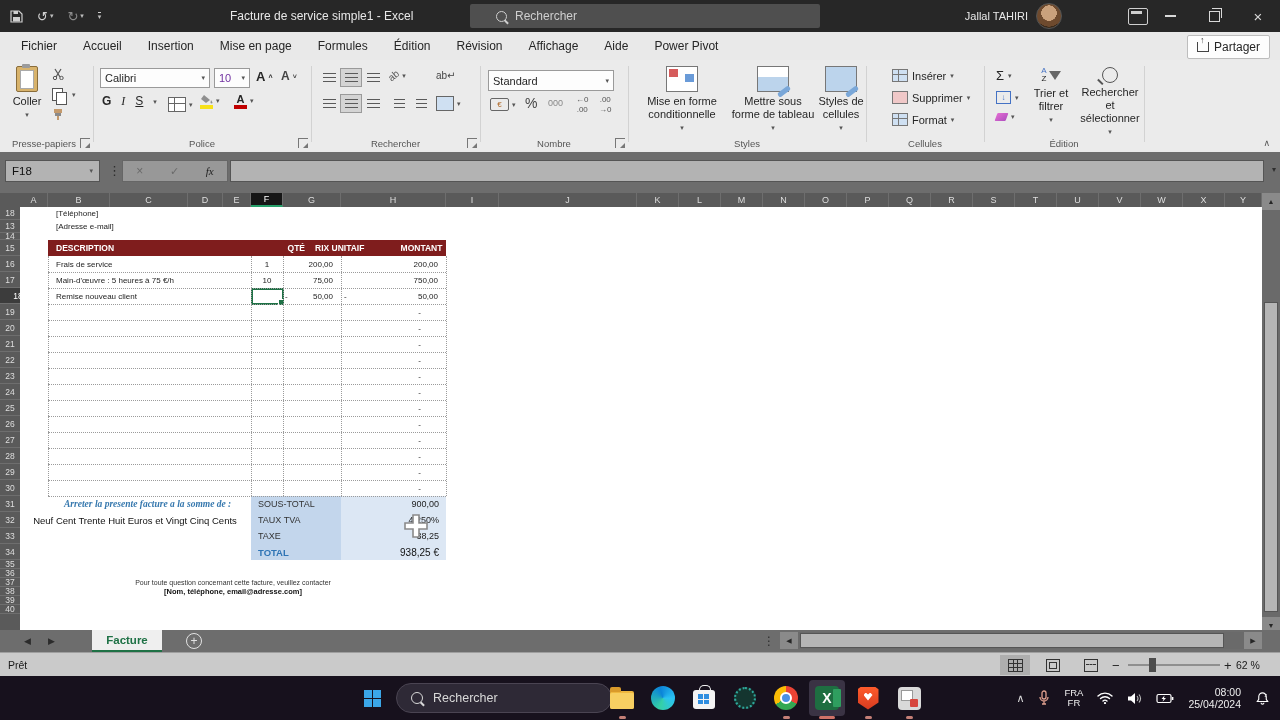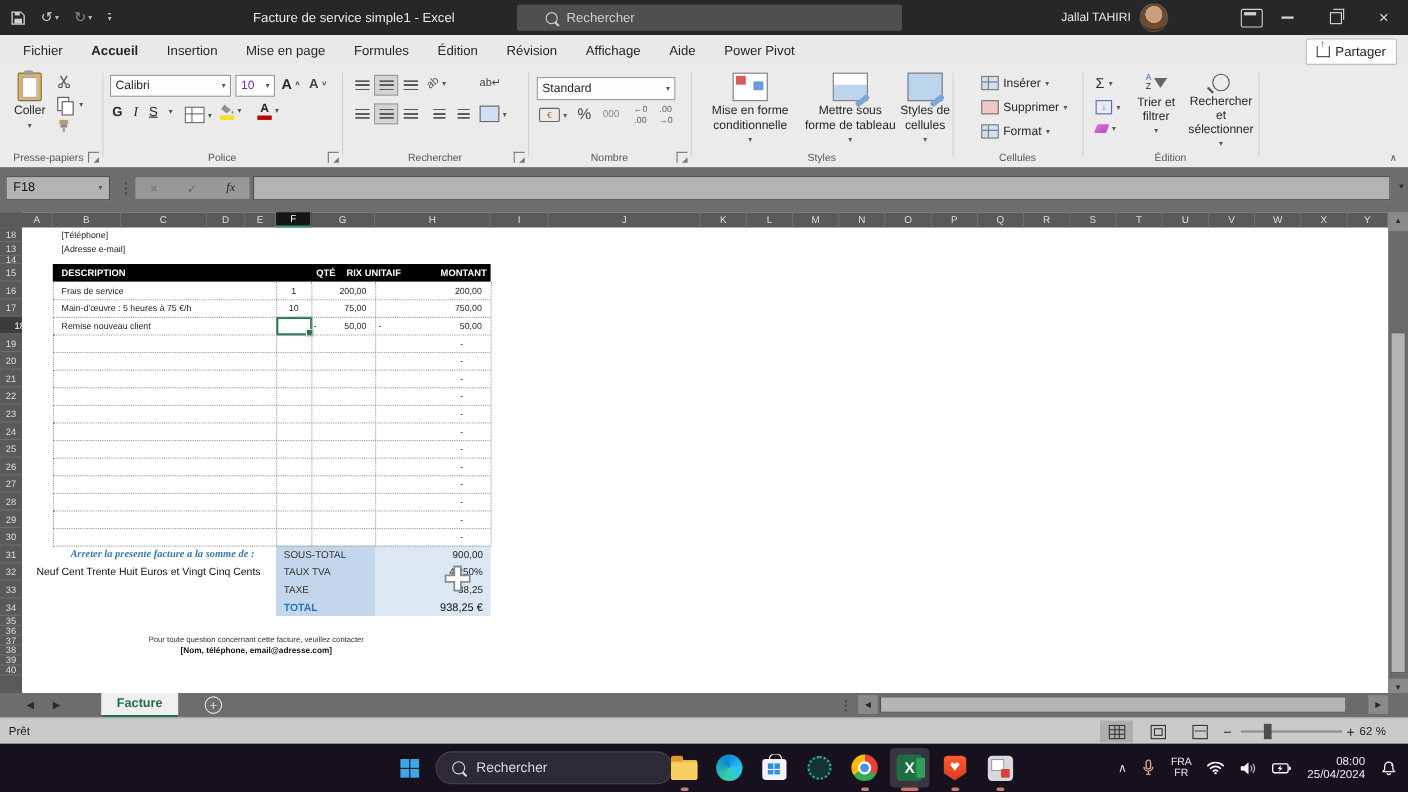--- a/index.html
+++ b/index.html
@@ -22,21 +22,21 @@
   .winbtn{position:absolute;top:0;width:44px;height:32px;display:flex;align-items:center;justify-content:center;}
   #btn-min{right:88px;} #btn-max{right:44px;} #btn-close{right:0;}
   #btn-min i{width:11px;height:1.5px;background:#d9d9d9;}
   #btn-max i{width:9px;height:9px;border:1.2px solid #d9d9d9;position:relative;}
   #btn-max i:after{content:"";position:absolute;left:2px;top:-4px;width:9px;height:9px;border:1.2px solid #d9d9d9;border-left:none;border-bottom:none;}
   #btn-close span{color:#d9d9d9;font-size:15px;}
   
   #tabrow{position:absolute;left:0;top:32px;width:1280px;height:28px;background:#e9e9e9;border-bottom:1px solid #0c4a6e;}
   #ribbon-tabs{position:absolute;left:8px;top:0;height:28px;display:flex;}
   .rtab{padding:0 13px;height:28px;display:flex;align-items:center;font-size:12px;color:#262626;}
-  .rtab.active{font-weight:bold;border-bottom:2.5px solid #3c3c3c;}
+  .rtab.active{font-weight:normal;border-bottom:2.5px solid #3c3c3c;}
   #share-btn{position:absolute;right:10px;top:3px;height:22px;background:#fdfdfd;border:1px solid #bdbdbd;border-radius:2px;display:flex;align-items:center;gap:5px;padding:0 9px;font-size:12px;color:#262626;}
   .share-ico{width:10px;height:9px;border:1.2px solid #444;border-top:none;position:relative;}
   .share-ico:after{content:"↑";position:absolute;left:2px;top:-7px;font-size:9px;color:#444;}
   
   #ribbon{position:absolute;left:0;top:60px;width:1280px;height:92px;background:#ebebeb;border-bottom:1px solid #c8c8c8;font-size:11px;color:#262626;}
   .grp-sep{position:absolute;top:6px;width:1px;height:76px;background:#d2d2d2;}
   .grp-label{position:absolute;top:76px;height:14px;font-size:9.5px;color:#555;display:flex;align-items:center;justify-content:center;}
   .launcher{position:absolute;top:78px;width:9px;height:9px;border-left:1px solid #777;border-top:1px solid #777;}
   .launcher:after{content:"";position:absolute;right:0px;bottom:0px;width:0;height:0;border-left:5px solid transparent;border-bottom:5px solid #777;}
   .dd{font-size:7px;color:#555;}
@@ -76,21 +76,21 @@
   #corner{position:absolute;left:0;top:193px;width:20px;height:14px;background:#5a5a5a;border-right:1px solid #6e6e6e;box-sizing:border-box;}
   #corner:after{content:"";position:absolute;right:2px;bottom:2px;border-left:7px solid transparent;border-bottom:7px solid #8c8c8c;}
   #rowheads{position:absolute;left:0;top:207px;width:20px;height:423px;background:#5a5a5a;}
   .rowh{position:absolute;left:0;width:20px;display:flex;align-items:center;justify-content:center;font-size:8.5px;color:#dedede;border-bottom:1px solid #6e6e6e;box-sizing:border-box;}
   .rowh.active{background:#3c3c3c;color:#fff;padding-left:16px;}
   
   #grid{position:absolute;left:20px;top:207px;width:1242px;height:423px;background:#fff;overflow:hidden;}
   .cell-text{position:absolute;font-size:8px;color:#222;display:flex;align-items:center;}
   .hline{position:absolute;border-top:1px dotted #9b9b9b;height:0;}
   .vline{position:absolute;border-left:1px dotted #9b9b9b;width:0;}
-  #tbl-head{position:absolute;background:#000000;color:#fff;font-weight:bold;font-size:8.5px;}
+  #tbl-head{position:absolute;background:#7f1d1d;color:#fff;font-weight:bold;font-size:8.5px;}
   .th-item{position:absolute;top:0;height:16px;display:flex;align-items:center;}
   .num{justify-content:flex-end;}
   .dash-cell{position:absolute;display:flex;align-items:center;justify-content:flex-end;font-size:8px;color:#222;}
   .tot-label{position:absolute;display:flex;align-items:center;font-size:9px;color:#333;padding-left:7px;box-sizing:border-box;}
   .tot-value{position:absolute;display:flex;align-items:center;justify-content:flex-end;font-size:9px;color:#222;padding-right:7px;box-sizing:border-box;}
   .tot-label.total{color:#2e74b5;font-weight:bold;font-size:9.5px;}
   .tot-value.total{font-weight:normal;font-size:10px;color:#111;}
   #active-cell{position:absolute;border:2px solid #1f7246;background:#fff;box-sizing:border-box;}
   #active-cell i{position:absolute;right:-3px;bottom:-3px;width:5px;height:5px;background:#1f7246;border:1px solid #fff;}
   

